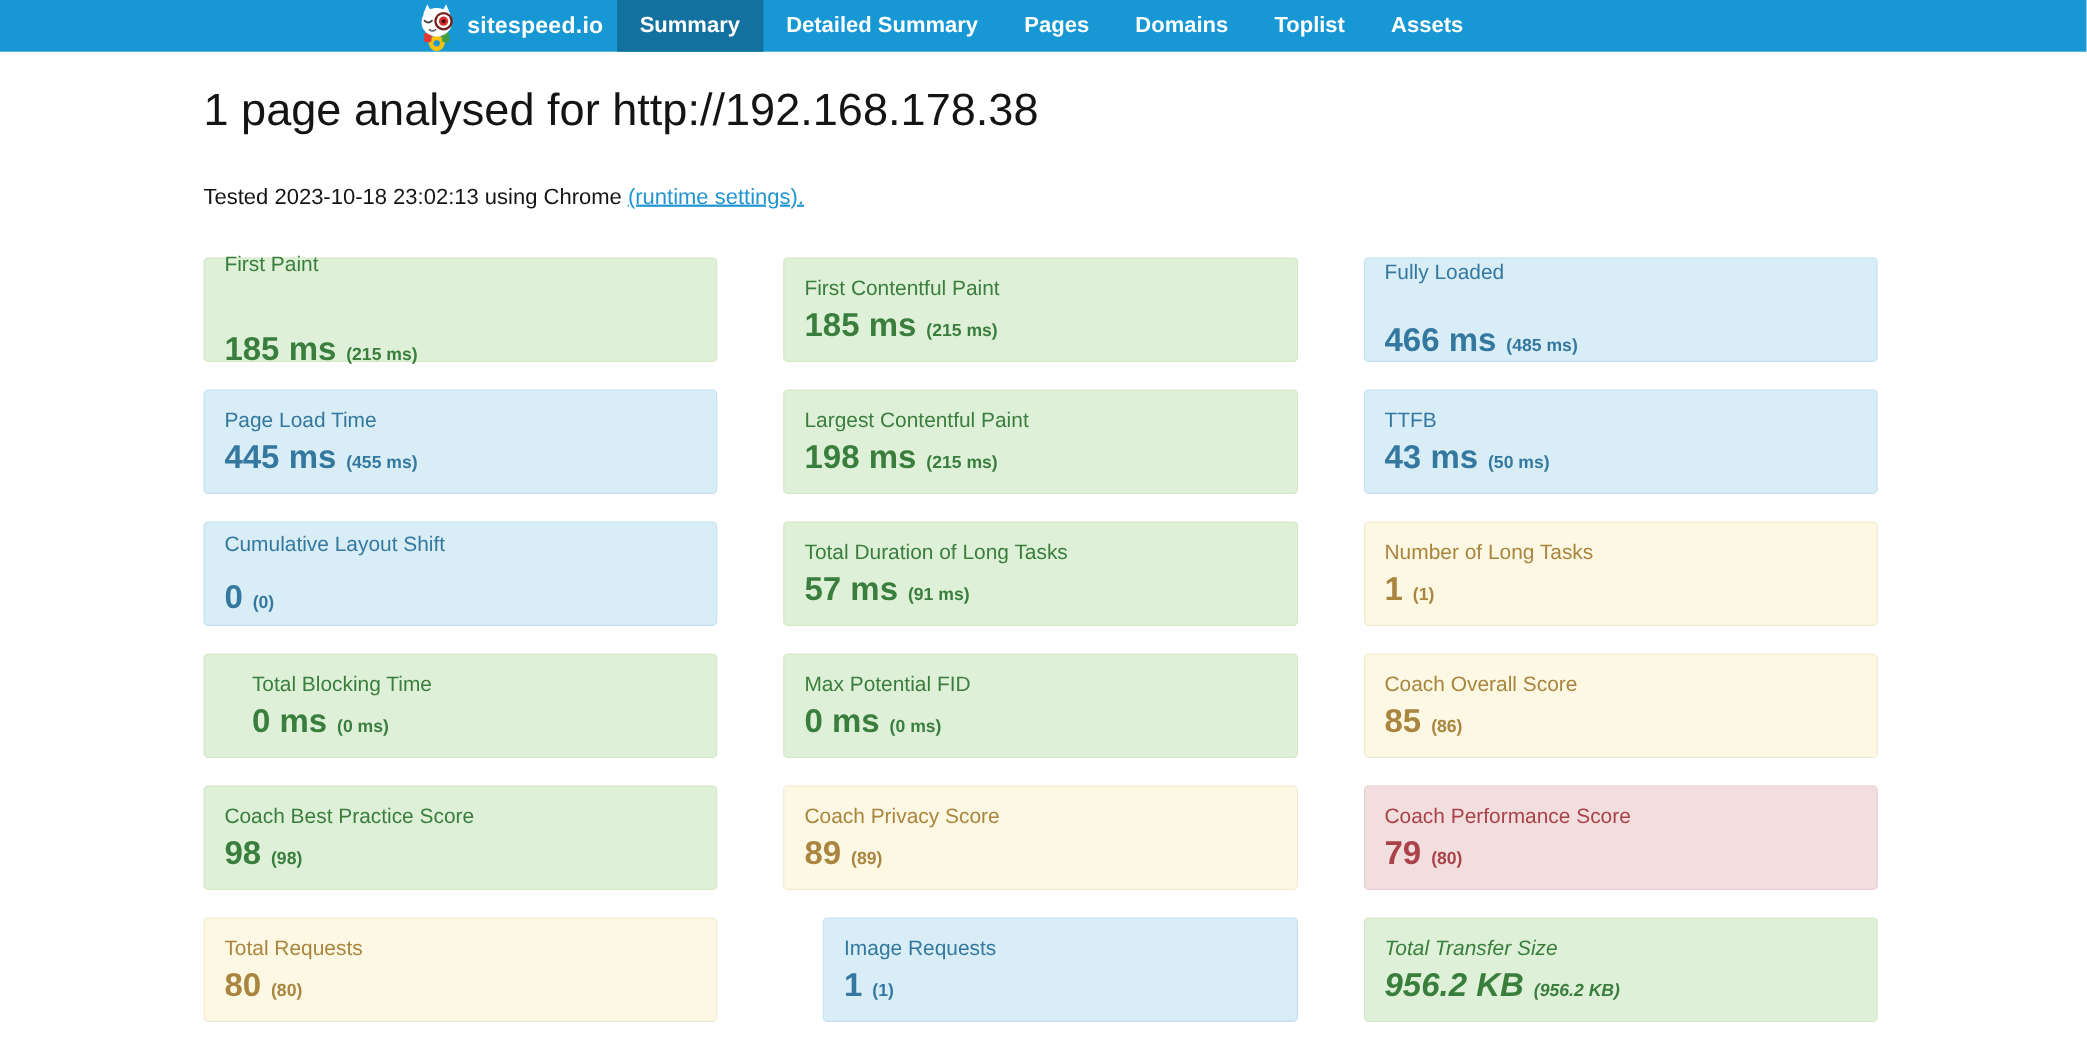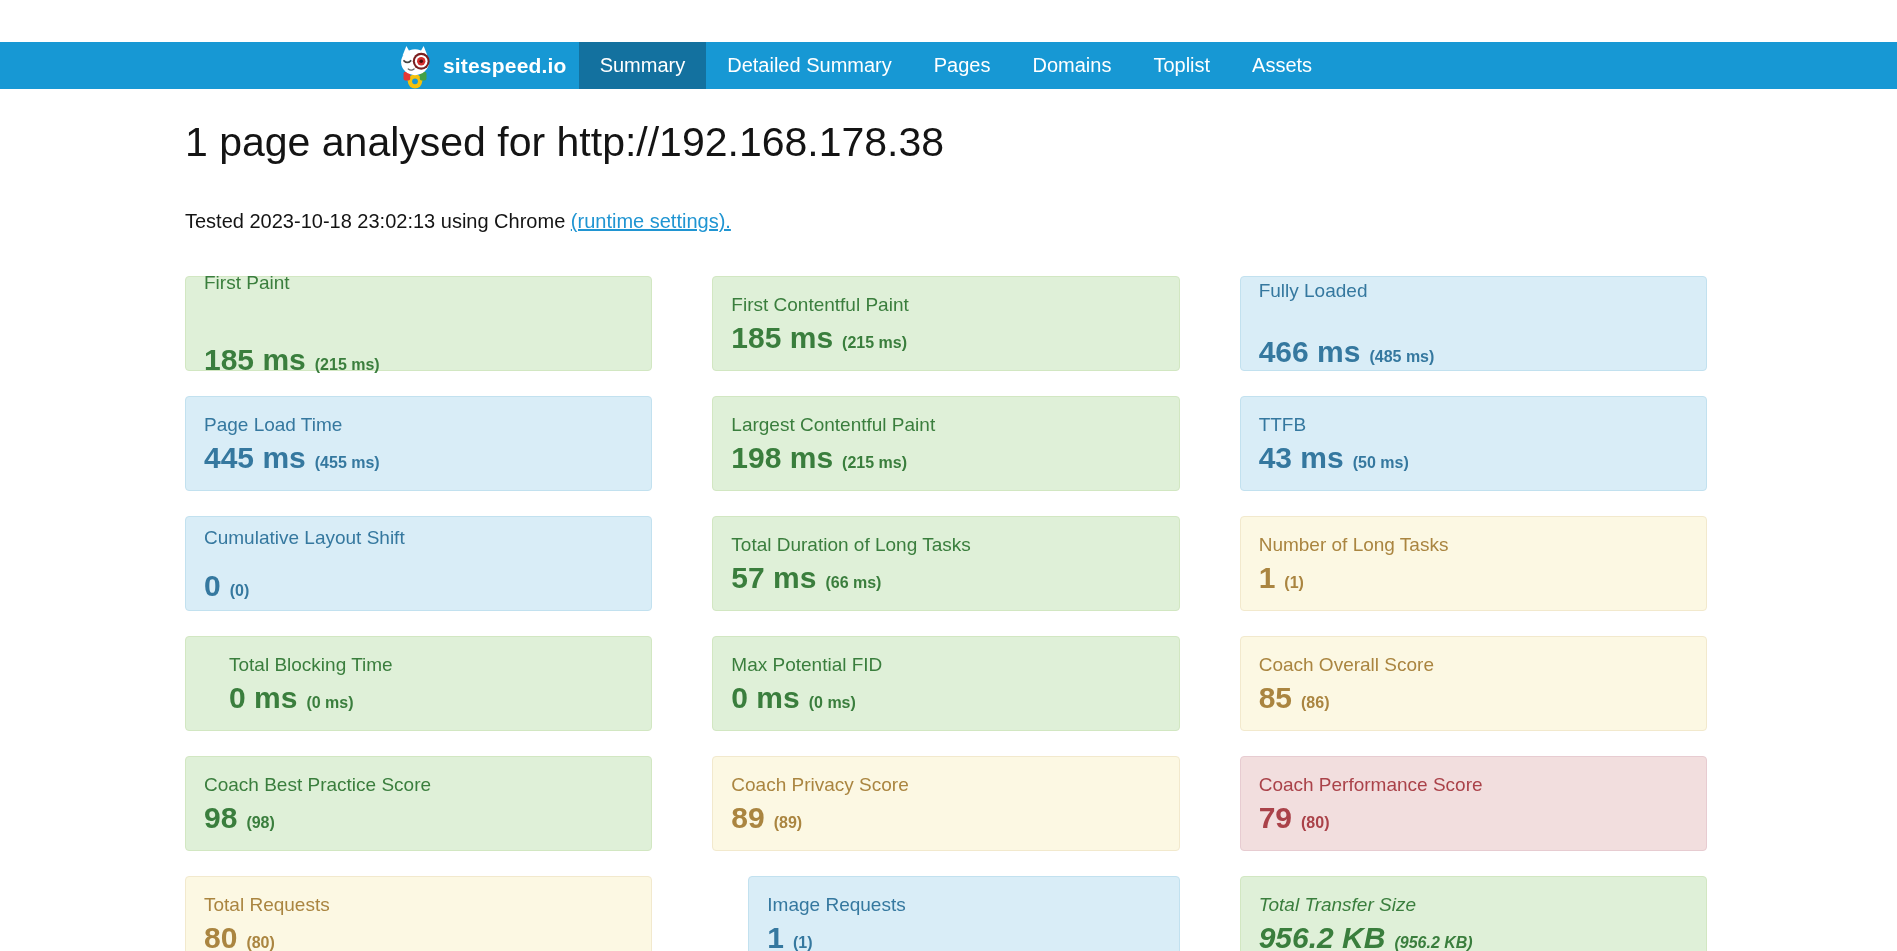--- a/index.html
+++ b/index.html
@@ -8,37 +8,37 @@
   body {
     width:1897px; height:951px; overflow:hidden;
     background:#ffffff;
     font-family:"Liberation Sans", sans-serif;
     color:#1b1b1b;
   }
 
   
   .navbar {
     height:47px; background:#1798d4;
-    display:flex; justify-content:center; align-items:stretch;margin-top:42px;
+    display:flex; justify-content:center; align-items:stretch;
   }
   .nav-inner {
     display:flex; align-items:center;
     transform:translateX(-85px);
   }
   .brand {
     display:flex; align-items:center; height:47px;
     cursor:pointer;
   }
   .brand svg { display:block; margin-top:3px; }
   .brand-text {
     color:#fff; font-weight:bold; font-size:21px;
     margin:0 12px 0 7px; letter-spacing:0.2px;
   }
   .nav-item {
-    color:#fff; font-size:20px; font-weight:400;
+    color:#fff; font-size:20px; font-weight:700;
     height:47px; line-height:47px; padding:0 21px;
     text-decoration:none; cursor:pointer; white-space:nowrap;
   }
   .nav-item.active { background:#13719f; }
 
   
   .content { padding:0 0 0 185px; }
   h1.page-title {
     font-size:41px; font-weight:500; color:#141414;
     margin:30px 0 0 0; letter-spacing:0;
@@ -166,21 +166,21 @@
         <div class="card-label">Cumulative Layout Shift</div>
         <div class="card-value-row">
           <span class="card-value">0</span>
           <span class="card-secondary">(0)</span>
         </div>
       </div>
       <div class="card" style="background: rgb(223, 240, 216); border-color: rgb(210, 231, 194); color: rgb(58, 126, 61);">
         <div class="card-label">Total Duration of Long Tasks</div>
         <div class="card-value-row">
           <span class="card-value">57 ms</span>
-          <span class="card-secondary">(66 ms)</span>
+          <span class="card-secondary">(91 ms)</span>
         </div>
       </div>
       <div class="card" style="background: rgb(252, 248, 227); border-color: rgb(242, 233, 205); color: rgb(170, 133, 64);">
         <div class="card-label">Number of Long Tasks</div>
         <div class="card-value-row">
           <span class="card-value">1</span>
           <span class="card-secondary">(1)</span>
         </div>
       </div>
       <div class="card" style="background: rgb(223, 240, 216); border-color: rgb(210, 231, 194); color: rgb(58, 126, 61); padding-left: 43px;">

